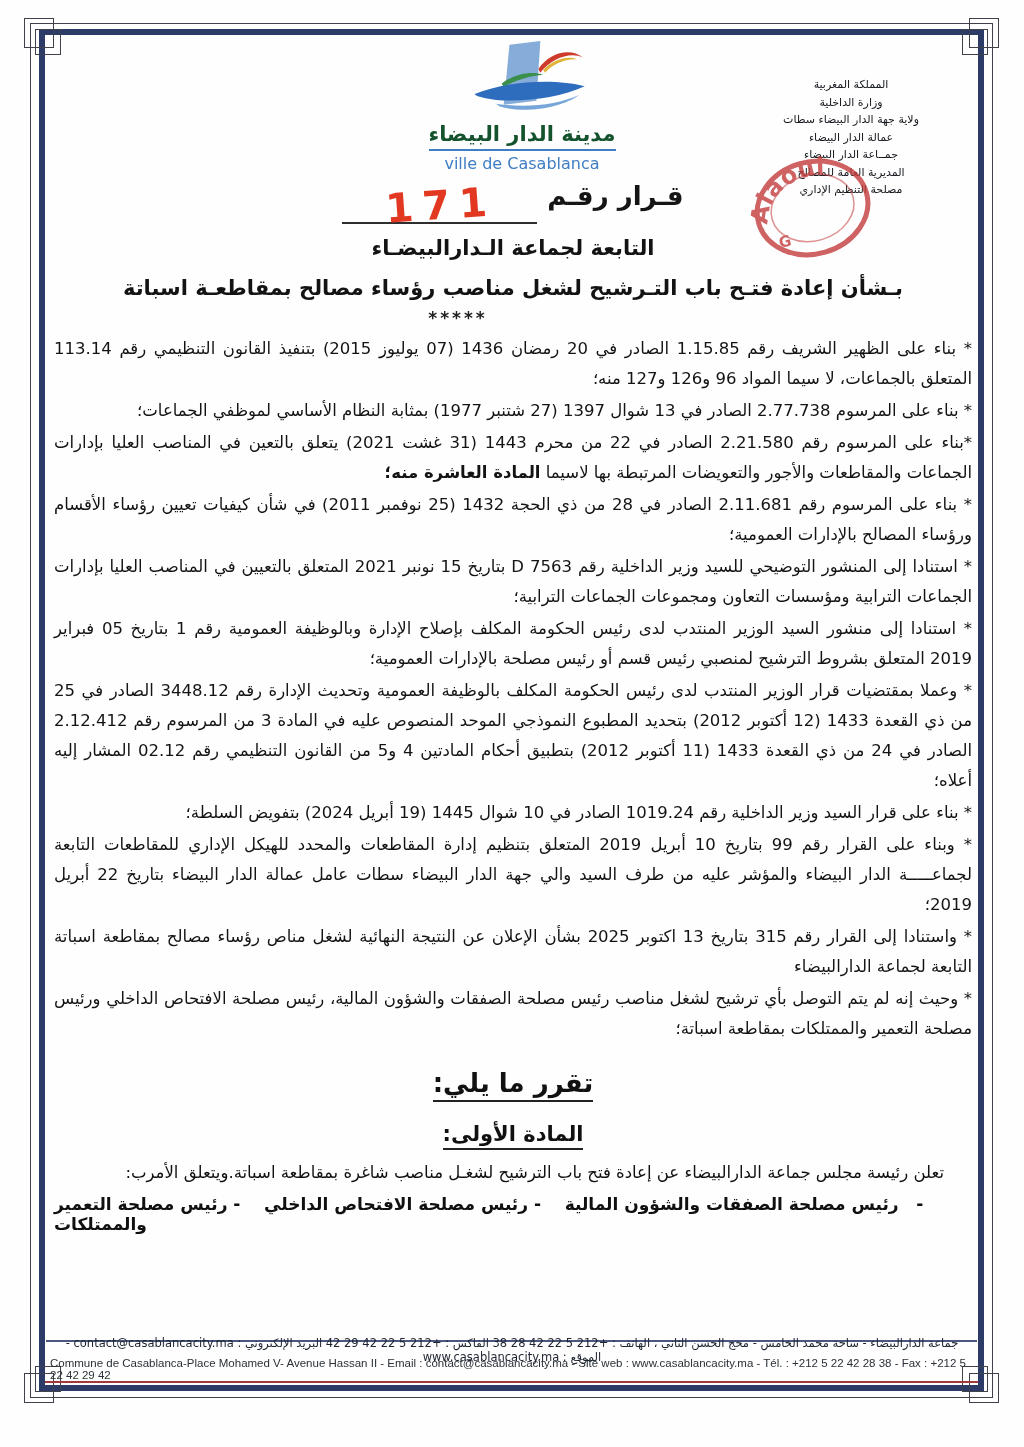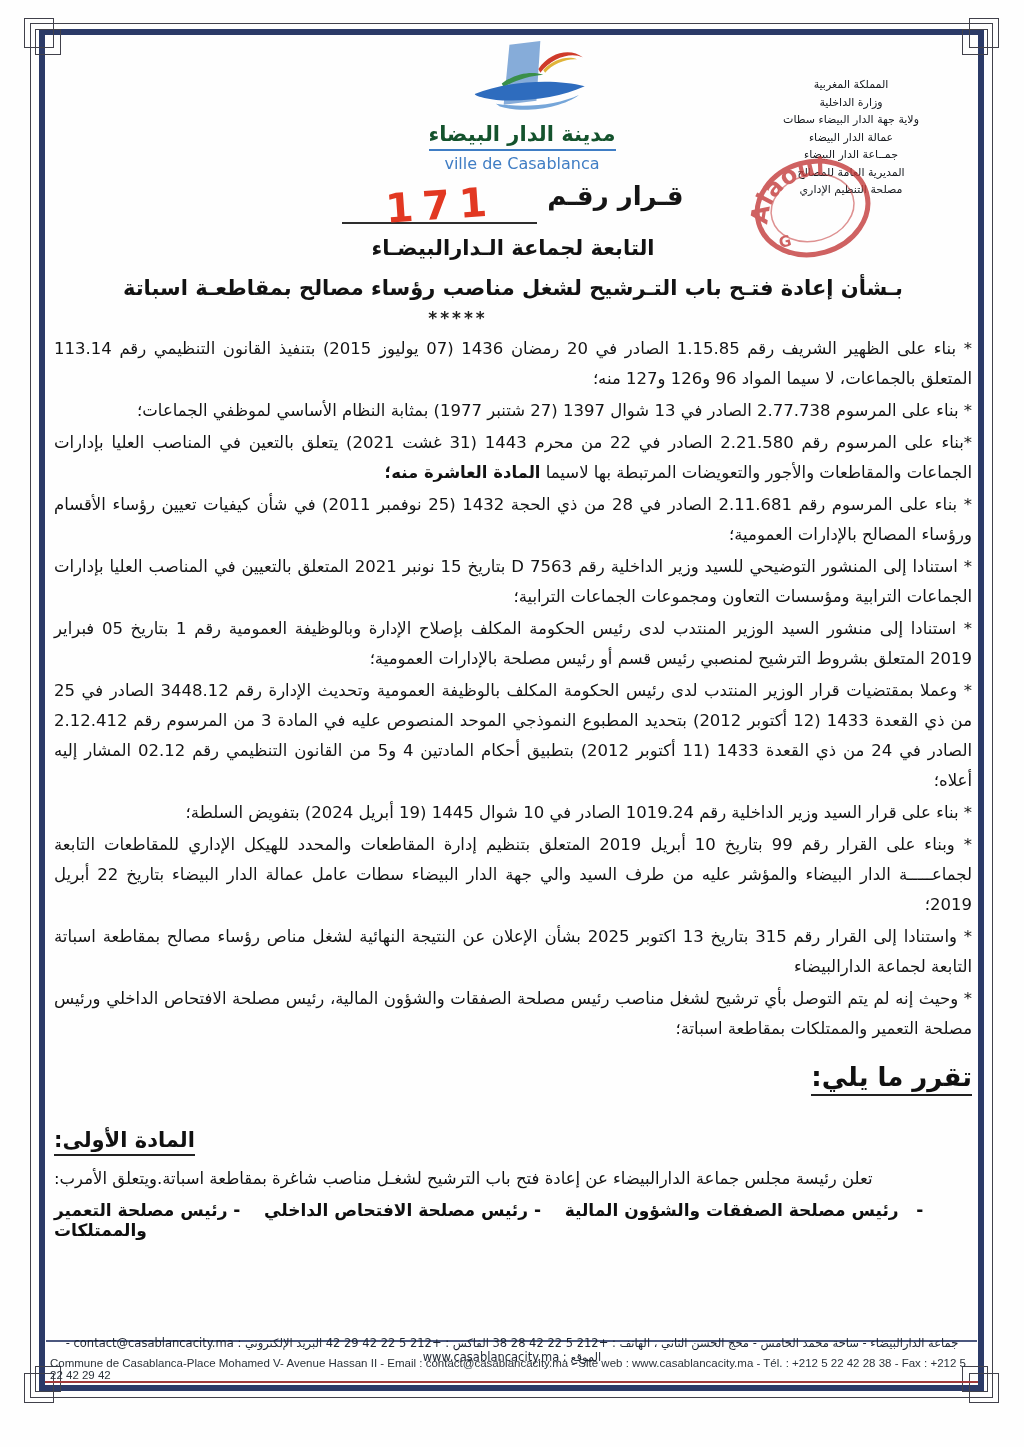--- a/index.html
+++ b/index.html
@@ -37,25 +37,25 @@
                vertical-align:-8px;margin-right:10px;}
   .decree-num{display:inline-block;color:#e23822;font-size:40px;font-weight:bold;letter-spacing:9px;
               transform:rotate(-4deg) translateY(6px);}
   .subject{direction:rtl;text-align:center;font-weight:bold;font-size:21px;line-height:40px;color:#131313;}
   .stars{text-align:center;font-size:17px;font-weight:bold;letter-spacing:3px;transform:translateX(-55px);
          height:26px;color:#222;}
   .salutation{direction:rtl;text-align:right;margin:14px 62px 10px 0;font-weight:bold;font-size:24px;color:#111;}
   .bullets{direction:rtl;text-align:justify;font-size:16.5px;line-height:30px;color:#131313;}
   .bullets p{margin:0 0 2px 0;}
   .bd{font-weight:bold;}
-  .decides{direction:rtl;text-align:right;font-weight:bold;font-size:26px;margin-top:18px;color:#111;}
+  .decides{direction:rtl;text-align:center;font-weight:bold;font-size:26px;margin-top:24px;color:#111;}
   .decides span{border-bottom:2.5px solid #222;padding-bottom:2px;}
-  .art-title{direction:rtl;text-align:left;font-weight:bold;font-size:21px;margin-top:36px;color:#111;}
+  .art-title{direction:rtl;text-align:center;font-weight:bold;font-size:21px;margin-top:24px;color:#111;}
   .art-title span{border-bottom:2.5px solid #222;padding-bottom:2px;}
-  .art-body{direction:rtl;text-align:left;font-size:16.5px;line-height:30px;margin-top:12px;padding-right:28px;}
+  .art-body{direction:rtl;text-align:right;font-size:16.5px;line-height:30px;margin-top:12px;padding-right:28px;}
   .positions{direction:rtl;text-align:left;font-weight:bold;font-size:17px;margin-top:6px;white-space:pre-wrap;}
 
   
   .footer-sep{position:absolute;left:46px;right:47px;bottom:105px;height:2px;background:#2b3a67;opacity:.85;}
   .footer-ar{position:absolute;left:50px;right:50px;bottom:83px;text-align:center;direction:rtl;
              font-size:11.5px;color:#1d2430;}
   .footer-fr{position:absolute;left:50px;right:50px;bottom:66px;text-align:left;
              font-family:"Liberation Sans","DejaVu Sans",sans-serif;font-size:11.5px;color:#2a3138;}
 </style>
 </head>

